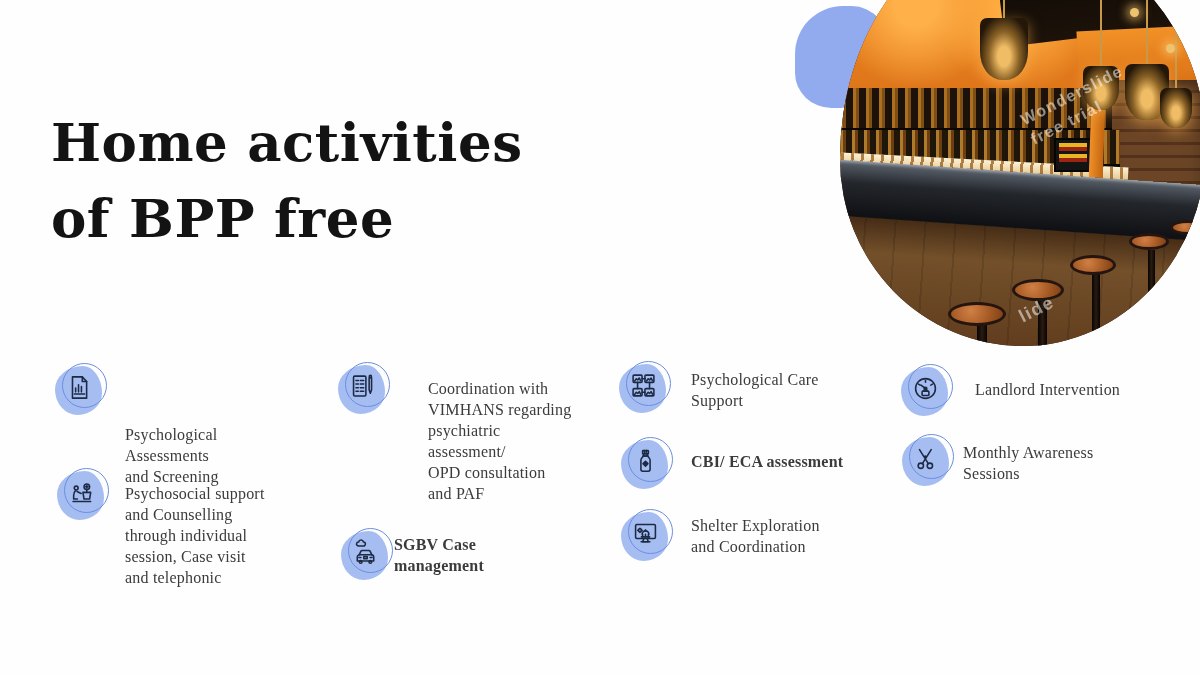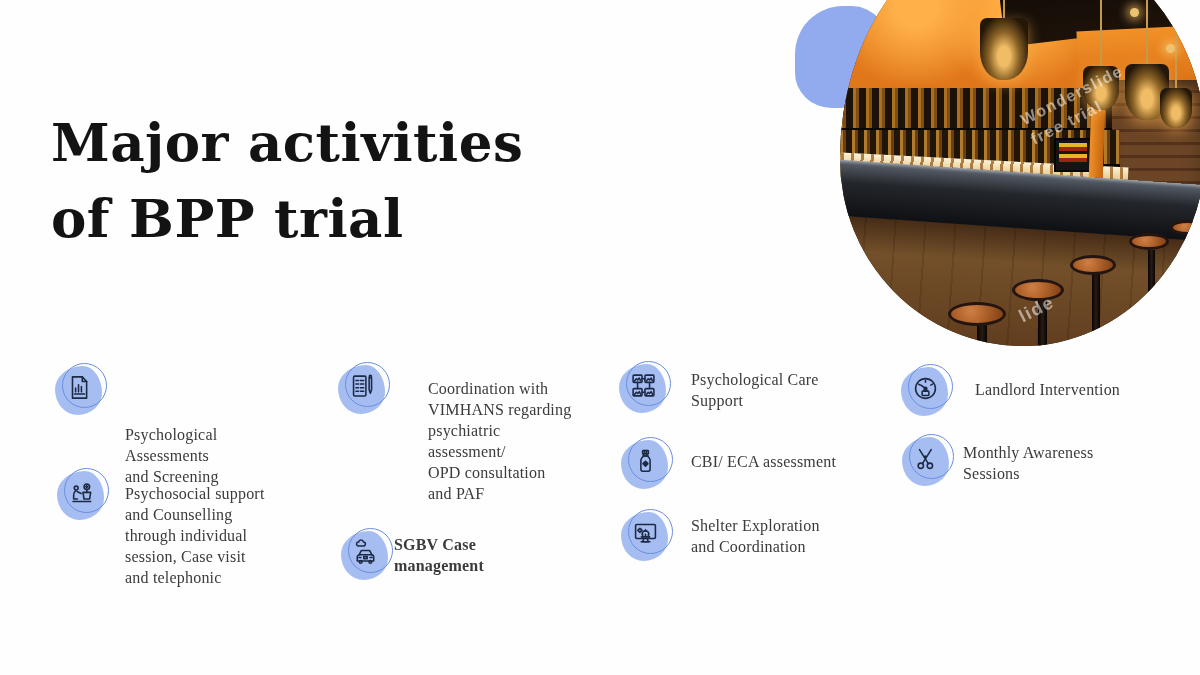--- a/index.html
+++ b/index.html
@@ -66,31 +66,31 @@
   .iconwrap svg{position:absolute;left:10px;top:10px;width:29px;height:29px;
       stroke:#1d2a44;stroke-width:1.3;fill:none;stroke-linecap:round;stroke-linejoin:round;}
   .label{position:absolute;font-size:16px;line-height:21px;color:#3b3b3b;white-space:pre-line;
       letter-spacing:.2px;}
   
   .i-c1r1{left:55px;top:363px;}  .t-c1r1{left:125px;top:378px;margin-top:46px;}
   .i-c1r2{left:57px;top:468px;}  .t-c1r2{left:125px;top:483px;}
   .i-c2r1{left:338px;top:362px;} .t-c2r1{left:428px;top:378px;}
   .i-c2r2{left:341px;top:528px;} .t-c2r2{left:394px;top:534px;font-weight:bold;}
   .i-c3r1{left:619px;top:361px;} .t-c3r1{left:691px;top:369px;}
-  .i-c3r2{left:621px;top:437px;} .t-c3r2{left:691px;top:451px;}
+  .i-c3r2{left:621px;top:437px;} .t-c3r2{left:691px;top:451px;font-weight:bold;}
   .i-c3r3{left:621px;top:509px;} .t-c3r3{left:691px;top:515px;}
   .i-c4r1{left:901px;top:364px;} .t-c4r1{left:975px;top:379px;}
   .i-c4r2{left:902px;top:434px;} .t-c4r2{left:939px;top:442px;margin-left:24px;}
 </style>
 </head>
 <body>
 
 <div class="slide">
 
-  <div class="title"><span>Major activities</span><br><span>of BPP trial</span></div>
+  <div class="title"><span>Home activities</span><br><span>of BPP free</span></div>
 
   <div class="blue-blob"></div>
 
   <div class="hero">
     <div class="ph-orange-left"></div>
     <div class="ph-ceil"></div>
     <div class="ph-orange-right"></div>
     <div class="ph-woodwall"></div>
     <div class="ph-shelf r1"></div>
     <div class="ph-shelf r2"></div>

